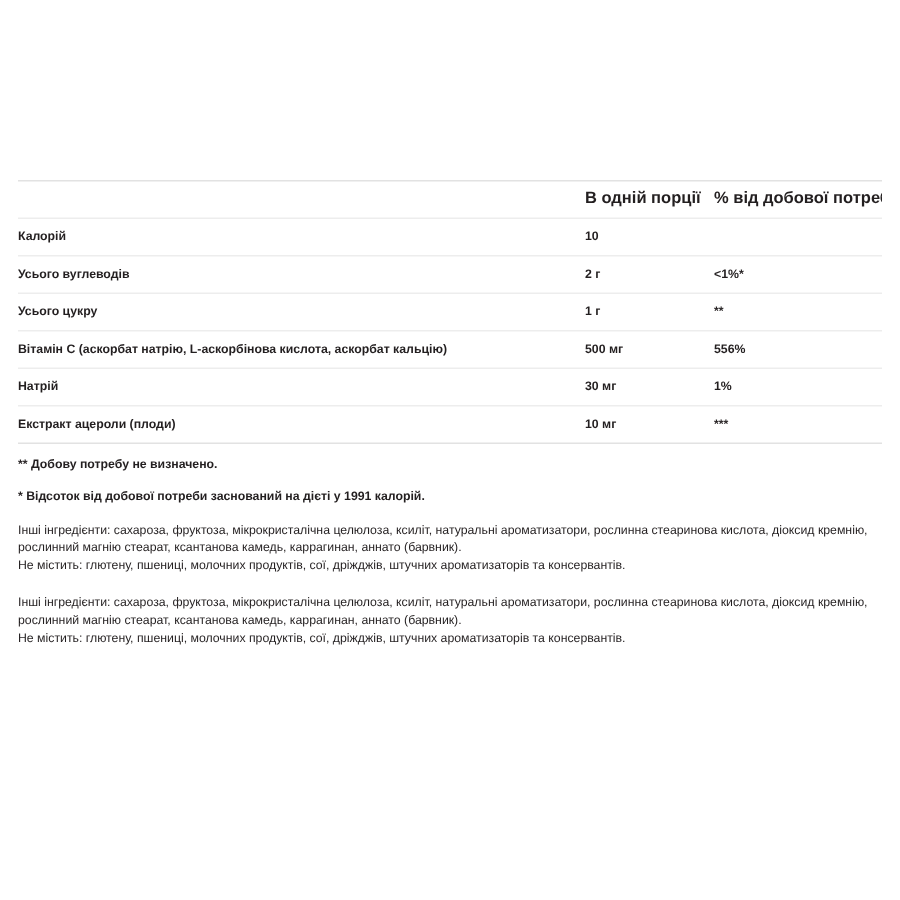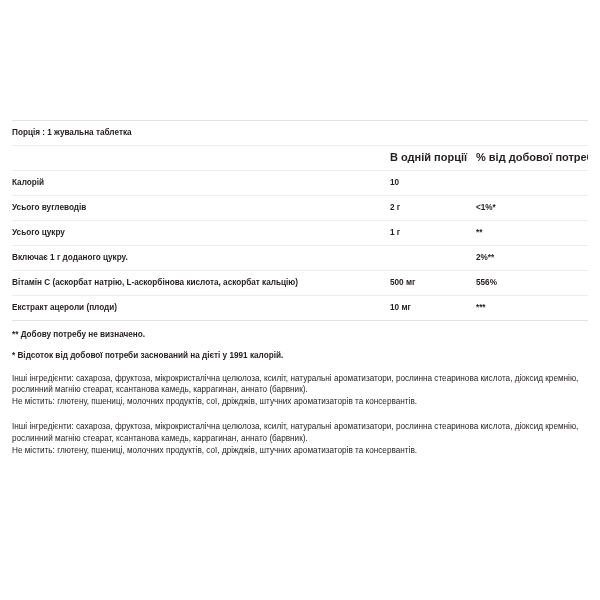--- a/index.html
+++ b/index.html
@@ -81,25 +81,20 @@
 </style>
 </head>
 <body>
 
 <div class="page">
 
   <div class="spacer-top"></div>
 
   <table class="nutri-table">
     <tbody>
-      <tr class="serving-row">
-        <td class="col-label">Порція : 1 жувальна таблетка</td>
-        <td class="col-amount"></td>
-        <td class="col-dv"></td>
-      </tr>
 
       <tr class="head-row">
         <th class="col-label"></th>
         <th class="col-amount">В одній порції</th>
         <th class="col-dv">% від добової потреби</th>
       </tr>
 
       <tr>
         <td class="col-label">Калорій</td>
         <td class="col-amount">10</td>
@@ -109,28 +104,28 @@
         <td class="col-label">Усього вуглеводів</td>
         <td class="col-amount">2 г</td>
         <td class="col-dv">&lt;1%*</td>
       </tr>
       <tr>
         <td class="col-label">Усього цукру</td>
         <td class="col-amount">1 г</td>
         <td class="col-dv">**</td>
       </tr>
       <tr>
-        <td class="col-label">Включає 1 г доданого цукру.</td>
-        <td class="col-amount"></td>
-        <td class="col-dv">2%**</td>
-      </tr>
-      <tr>
         <td class="col-label">Вітамін C  (аскорбат натрію, L-аскорбінова кислота, аскорбат кальцію)</td>
         <td class="col-amount">500 мг</td>
         <td class="col-dv">556%</td>
+      </tr>
+      <tr>
+        <td class="col-label">Натрій</td>
+        <td class="col-amount">30 мг</td>
+        <td class="col-dv">1%</td>
       </tr>
       <tr>
         <td class="col-label">Екстракт ацероли (плоди)</td>
         <td class="col-amount">10 мг</td>
         <td class="col-dv">***</td>
       </tr>
     </tbody>
   </table>
 
   <div class="footnotes">

